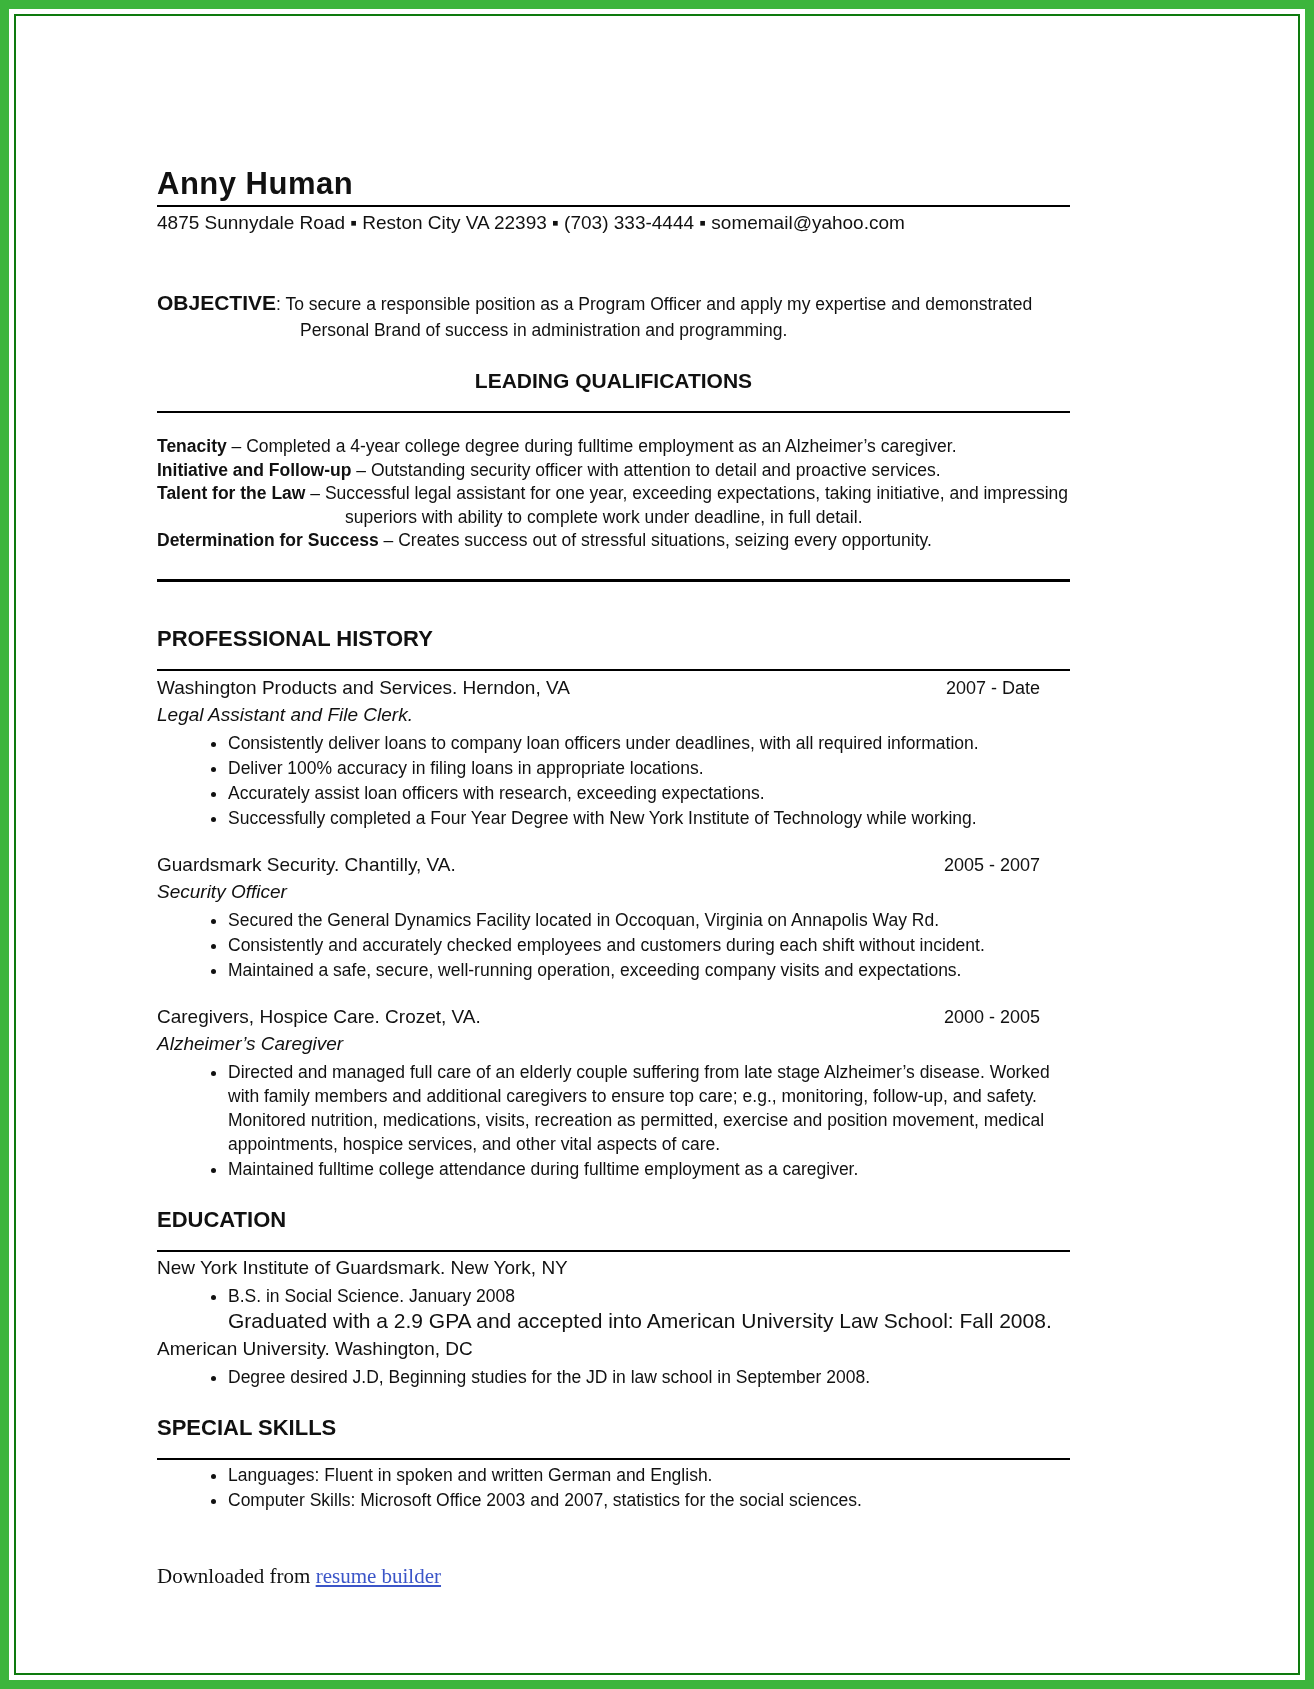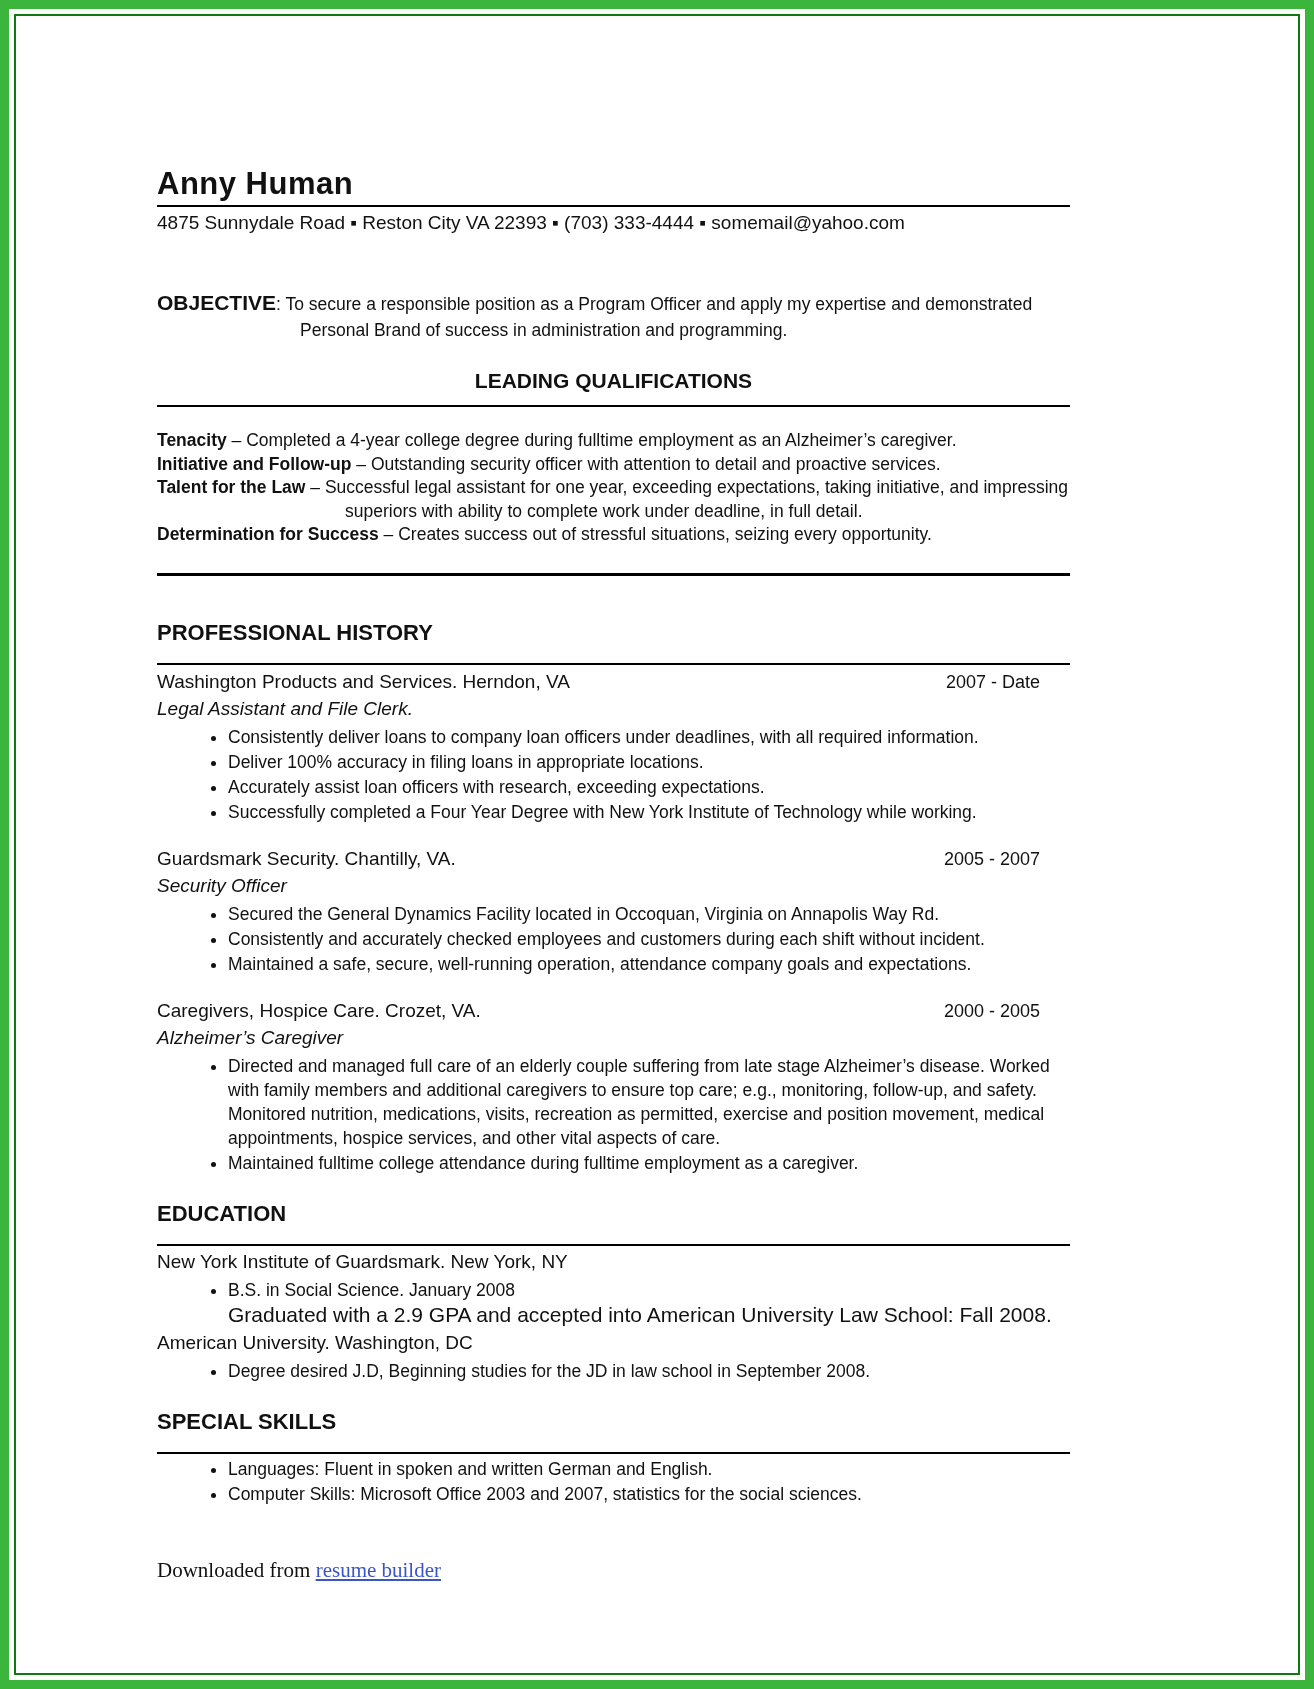--- a/index.html
+++ b/index.html
@@ -61,21 +61,21 @@
   }
   .obj-label {
     font-size: 21px;
     font-weight: bold;
   }
   .quals-heading {
     margin-top: 26px;
     text-align: center;
     font-size: 21px;
     font-weight: bold;
-    padding-bottom: 12px;
+    padding-bottom: 18px;
     border-bottom: 2px solid var(--rule);
   }
   .quals-list {
     margin-top: 22px;
     font-size: 17.5px;
     line-height: 23.5px;
   }
   .qual-item { }
   .qual-item.hang {
     padding-left: 188px;
@@ -190,21 +190,21 @@
 
     <div class="job">
       <div class="job-head">
         <span class="job-company">Guardsmark Security. Chantilly, VA.</span>
         <span class="job-dates">2005 - 2007</span>
       </div>
       <div class="job-title">Security Officer</div>
       <ul class="bullets">
         <li>Secured the General Dynamics Facility located in Occoquan, Virginia on Annapolis Way Rd.</li>
         <li>Consistently and accurately checked employees and customers during each shift without incident.</li>
-        <li>Maintained a safe, secure, well-running operation, attendance company goals and expectations.</li>
+        <li>Maintained a safe, secure, well-running operation, exceeding company visits and expectations.</li>
       </ul>
     </div>
 
     <div class="job">
       <div class="job-head">
         <span class="job-company">Caregivers, Hospice Care. Crozet, VA.</span>
         <span class="job-dates">2000 - 2005</span>
       </div>
       <div class="job-title">Alzheimer’s Caregiver</div>
       <ul class="bullets">

